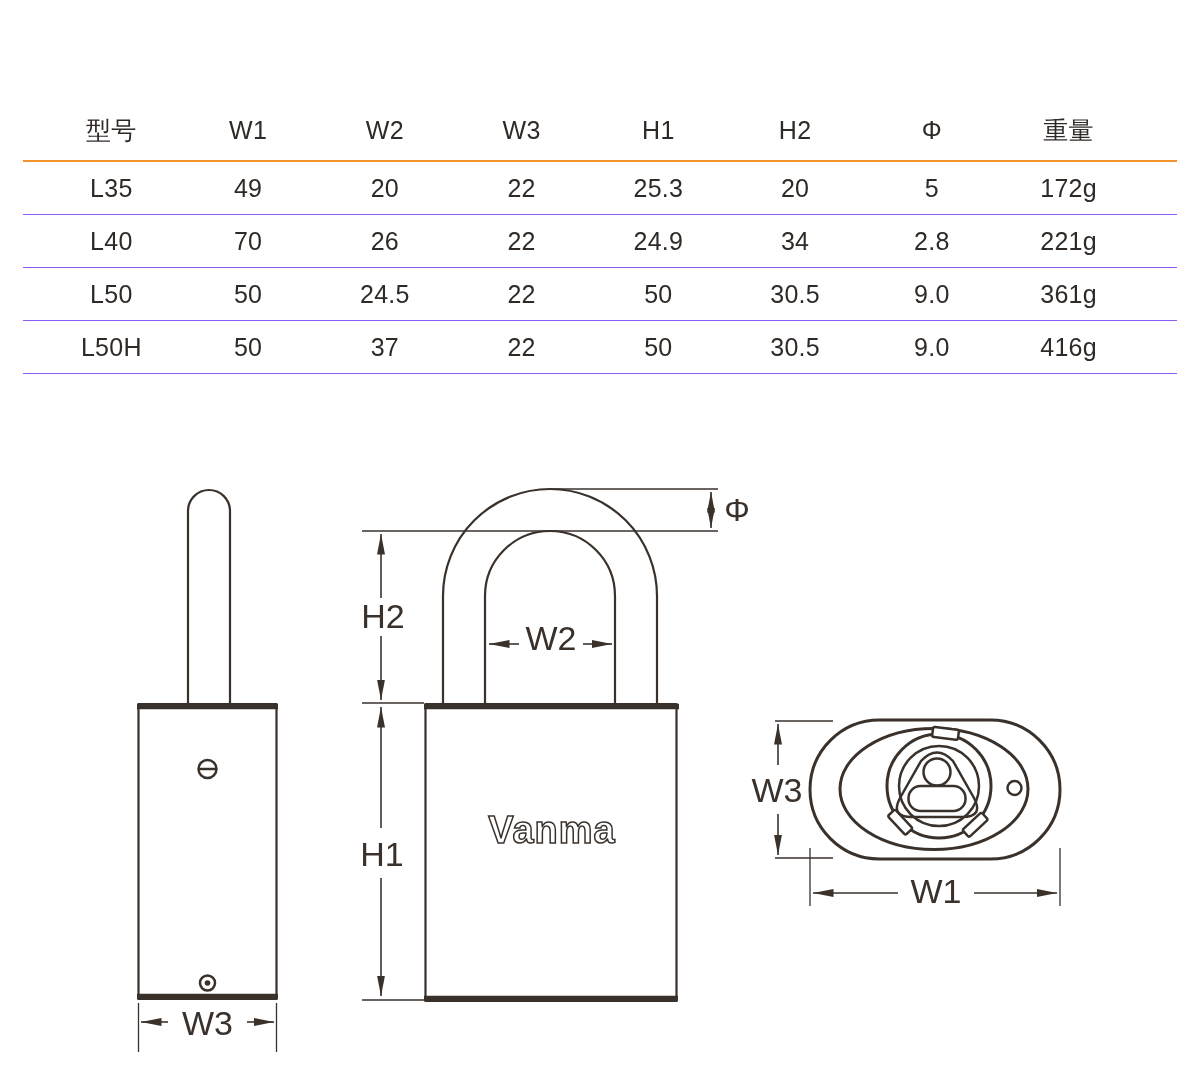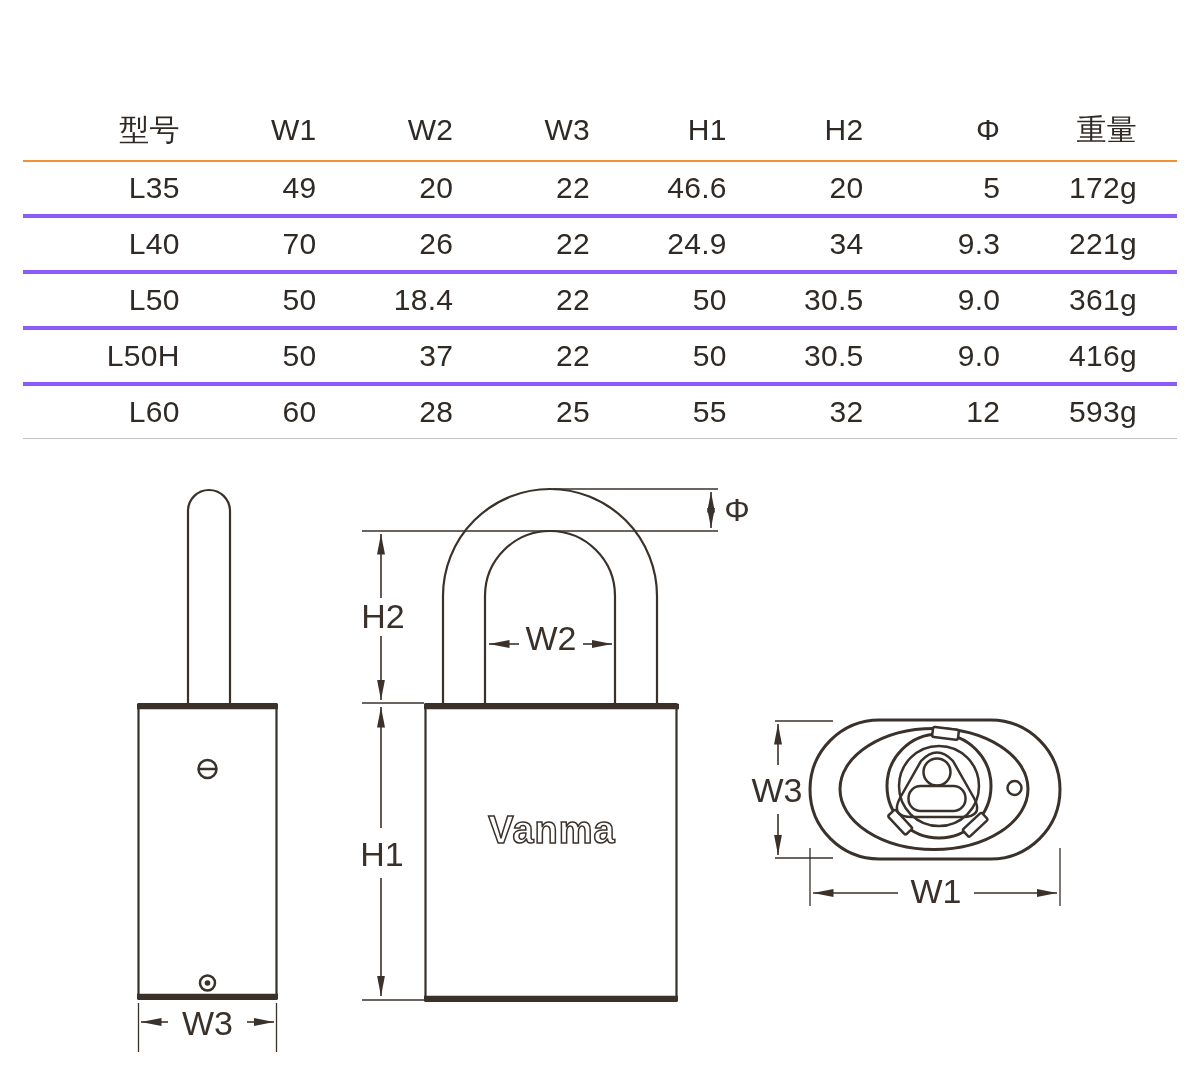--- a/index.html
+++ b/index.html
@@ -3,24 +3,24 @@
 <meta charset="utf-8">
 <style>
   html,body{margin:0;padding:0;background:#ffffff;}
   .page{
     position:relative;width:1200px;height:1082px;background:#ffffff;overflow:hidden;
     font-family:"Liberation Sans","DejaVu Sans",sans-serif;color:#2f2a26;
   }
   
   .spec-table{position:absolute;left:23px;top:100px;width:1154px;}
   .trow{display:flex;align-items:center;height:52px;padding:0 40px 0 20px;
-        border-bottom:4px solid #8b5cf6;}
+        border-bottom:1px solid #8b5cf6;}
   .trow.head{height:60px;border-bottom:2px solid #f0922f;font-size:28px;}
   .trow.last{border-bottom:1px solid #c2c2c2;}
-  .cell{flex:1;text-align:right;font-size:30px;letter-spacing:0.3px;white-space:nowrap;}
+  .cell{flex:1;text-align:center;font-size:25px;letter-spacing:0.3px;white-space:nowrap;}
   
   .drawing{position:absolute;left:0;top:0;width:1200px;height:1082px;}
   .drawing *{vector-effect:none;}
   svg text{font-family:"Liberation Sans","DejaVu Sans",sans-serif;fill:#3a312b;}
   .dimlabel{font-size:34px;}
   .philabel{font-size:32px;}
   .brand{font-size:38px;font-weight:bold;letter-spacing:1px;
          fill:#ffffff;stroke:#3a312b;stroke-width:1.5px;}
   .outline{fill:none;stroke:#3a312b;stroke-width:2.2;stroke-linejoin:round;}
   .outline3{fill:none;stroke:#3a312b;stroke-width:3;stroke-linejoin:round;}
@@ -45,69 +45,59 @@
       <div class="cell">H2</div>
       <div class="cell">Φ</div>
       <div class="cell">重量</div>
     </div>
 
     <div class="trow">
       <div class="cell">L35</div>
       <div class="cell">49</div>
       <div class="cell">20</div>
       <div class="cell">22</div>
-      <div class="cell">46.6</div>
+      <div class="cell">25.3</div>
       <div class="cell">20</div>
       <div class="cell">5</div>
       <div class="cell">172g</div>
     </div>
 
     <div class="trow">
       <div class="cell">L40</div>
       <div class="cell">70</div>
       <div class="cell">26</div>
       <div class="cell">22</div>
       <div class="cell">24.9</div>
       <div class="cell">34</div>
-      <div class="cell">9.3</div>
+      <div class="cell">2.8</div>
       <div class="cell">221g</div>
     </div>
 
     <div class="trow">
       <div class="cell">L50</div>
       <div class="cell">50</div>
-      <div class="cell">18.4</div>
+      <div class="cell">24.5</div>
       <div class="cell">22</div>
       <div class="cell">50</div>
       <div class="cell">30.5</div>
       <div class="cell">9.0</div>
       <div class="cell">361g</div>
     </div>
 
     <div class="trow">
       <div class="cell">L50H</div>
       <div class="cell">50</div>
       <div class="cell">37</div>
       <div class="cell">22</div>
       <div class="cell">50</div>
       <div class="cell">30.5</div>
       <div class="cell">9.0</div>
       <div class="cell">416g</div>
     </div>
 
-    <div class="trow last">
-      <div class="cell">L60</div>
-      <div class="cell">60</div>
-      <div class="cell">28</div>
-      <div class="cell">25</div>
-      <div class="cell">55</div>
-      <div class="cell">32</div>
-      <div class="cell">12</div>
-      <div class="cell">593g</div>
-    </div>
   </div>
 
   <svg class="drawing" viewBox="0 0 1200 1082" width="1200" height="1082">
     <defs>
       <marker id="arr" markerUnits="userSpaceOnUse" markerWidth="21" markerHeight="10" refX="20.5" refY="5" orient="auto">
         <path d="M0,1 L20.5,5 L0,9 Z" fill="#3a312b"></path>
       </marker>
     </defs>
 
     <g>

